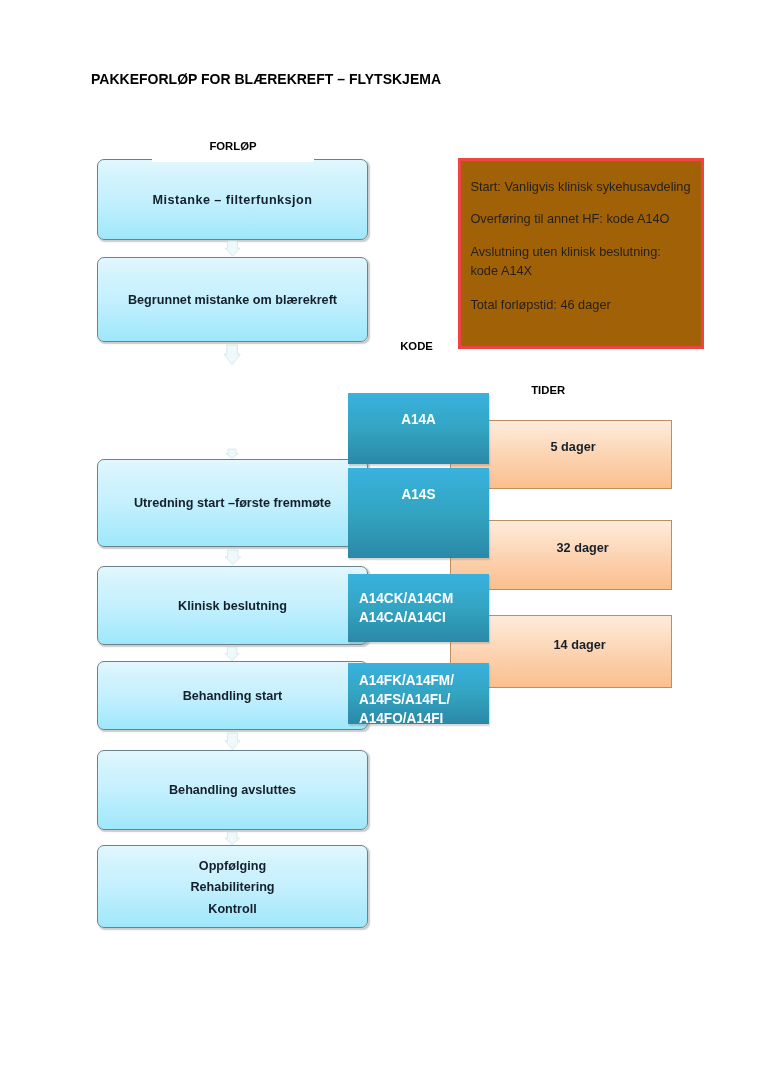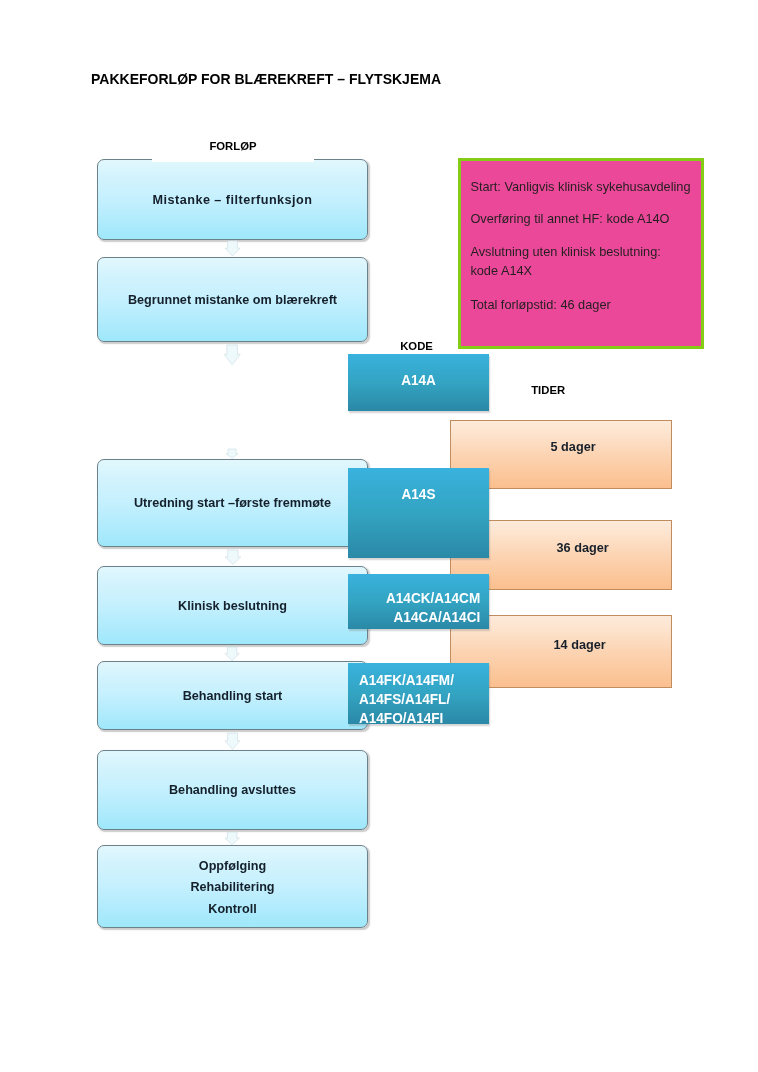--- a/index.html
+++ b/index.html
@@ -37,21 +37,21 @@
              white-space:pre-line;transform-origin:0 50%;transform:scaleX(0.962);}
   .code.ctr .lbl{left:0;right:0;text-align:center;transform-origin:50% 50%;}
 
   
   .time{position:absolute;box-sizing:border-box;z-index:1;border:1px solid #c18c5e;
         background:linear-gradient(to bottom,#fdeada 0%,#fde4ce 18%,#fcd4b3 50%,#fbc293 93%,#fbbf8e 100%);}
   .time .lbl{position:absolute;font-size:12.7px;font-weight:bold;color:#17202a;
              white-space:nowrap;}
 
   
-  .info{position:absolute;box-sizing:border-box;z-index:4;border:3px solid #84cc16;background:#ec4899;}
+  .info{position:absolute;box-sizing:border-box;z-index:4;border:3px solid #ef4444;background:#a16207;}
   .info .line{position:absolute;left:9.4px;font-size:12.75px;color:#231f20;
               line-height:18.2px;white-space:pre-line;}
 
   .arrow{position:absolute;z-index:4;}
   .arrow svg{display:block;width:100%;height:100%;overflow:visible;}
 </style>
 </head>
 <body>
 
 <div class="page">
@@ -68,21 +68,21 @@
     <div class="line" style="top:48.8px;">Overføring til annet HF: kode A14O</div>
     <div class="line" style="top:82.4px;">Avslutning uten klinisk beslutning:
 kode A14X</div>
     <div class="line" style="top:134.6px;">Total forløpstid: 46 dager</div>
   </div>
 
   <div class="time" style="left:450px;top:420px;width:222px;height:69px;">
     <div class="lbl" style="left:99.5px;top:19.3px;">5 dager</div>
   </div>
   <div class="time" style="left:450px;top:520px;width:222px;height:70px;">
-    <div class="lbl" style="left:105.5px;top:20px;">36 dager</div>
+    <div class="lbl" style="left:105.5px;top:20px;">32 dager</div>
   </div>
   <div class="time" style="left:450px;top:615px;width:222px;height:73px;">
     <div class="lbl" style="left:102.5px;top:22px;">14 dager</div>
   </div>
 
   <div class="fbox sp1" style="left:97px;top:159px;width:271px;height:81px;">
     <div class="lbl">Mistanke – filterfunksjon</div>
   </div>
   <div class="fbox" style="left:97px;top:257px;width:271px;height:85px;">
     <div class="lbl">Begrunnet mistanke om blærekreft</div>
@@ -134,27 +134,27 @@
     <svg viewBox="0 0 15.1 16.4">
         <path d="M2.60 0 L12.50 0 L12.50 7.87 L15.10 7.87 L7.55 16.40 L0 7.87 L2.60 7.87 Z" fill="#eef9fc" stroke="#c7d9de" stroke-width="0.55"></path>
       </svg>
   </div>
   <div class="arrow" style="left:225.4px;top:831.9px;width:14.4px;height:12.7px;">
     <svg viewBox="0 0 14.4 12.7">
         <path d="M2.48 0 L11.92 0 L11.92 6.10 L14.40 6.10 L7.20 12.70 L0 6.10 L2.48 6.10 Z" fill="#eef9fc" stroke="#c7d9de" stroke-width="0.55"></path>
       </svg>
   </div>
 
-  <div class="code ctr" style="left:348px;top:354px;width:141px;height:57px;">
+  <div class="code ctr" style="left:348px;top:393px;width:141px;height:71px;">
     <div class="lbl" style="top:16.5px;">A14A</div>
   </div>
   <div class="code ctr" style="left:348px;top:468px;width:141px;height:90px;">
     <div class="lbl" style="top:16.5px;">A14S</div>
   </div>
-  <div class="code" style="left:348px;top:574px;width:141px;height:55px;text-align:right;">
+  <div class="code" style="left:348px;top:574px;width:141px;height:68px;">
     <div class="lbl" style="top:15px;">A14CK/A14CM
 A14CA/A14CI</div>
   </div>
   <div class="code" style="left:348px;top:663px;width:141px;height:61px;">
     <div class="lbl" style="top:7.5px;">A14FK/A14FM/
 A14FS/A14FL/
 A14FO/A14FI</div>
   </div>
 
 </div>

